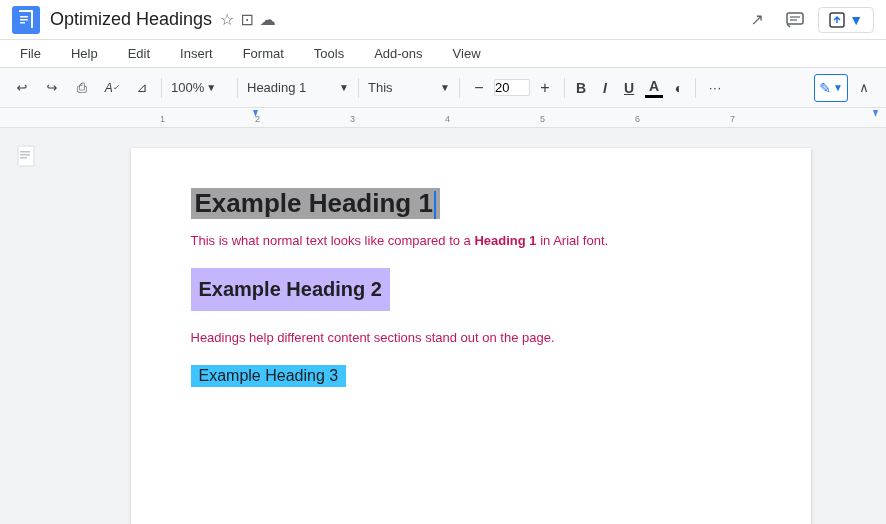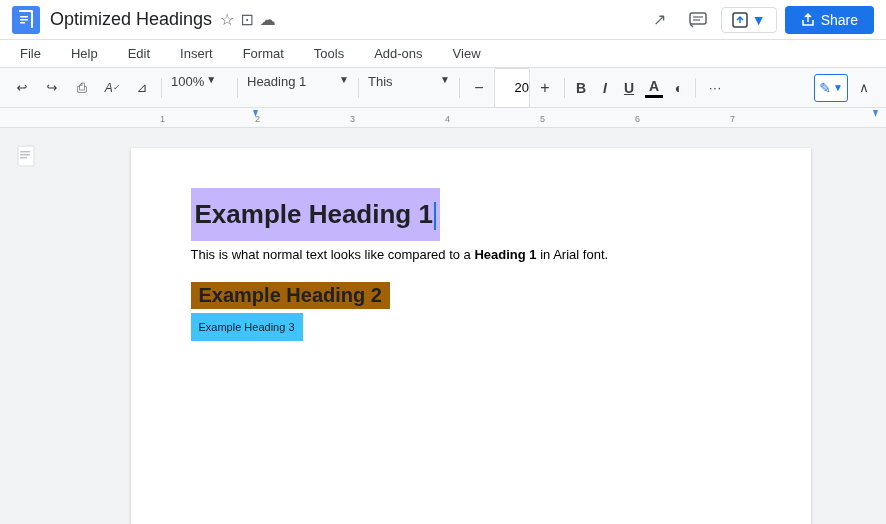--- a/index.html
+++ b/index.html
@@ -105,38 +105,38 @@
     }
     .toolbar-select {
       height: 28px;
       border: none;
       background: transparent;
       font-size: 13px;
       color: #3c4043;
       cursor: pointer;
       padding: 0 4px;
       border-radius: 3px;
-      display: flex; align-items: flex-start; gap: 2px;
+      display: flex; align-items: center; gap: 2px;
     }
     .zoom-select {
       width: 65px;
     }
     .heading-select {
       width: 110px;
     }
     .font-select {
       width: 90px;
     }
     .font-size-control {
       display: flex; align-items: center; gap: 1px;
     }
     .font-size-input {
-      width: 36px; height: 40px;
+      width: 36px; height: 17px;
       border: 1px solid #dadce0; border-radius: 2px;
-      text-align: right; font-size: 13px;
+      text-align: left; font-size: 13px;
       background: white;
     }
     .toolbar-text-btn {
       height: 28px; min-width: 22px;
       display: flex; align-items: center; justify-content: center;
       border-radius: 3px; cursor: pointer;
       font-size: 14px; color: #3c4043;
       border: none; background: transparent;
       padding: 0 3px;
       font-weight: bold;
@@ -202,47 +202,47 @@
       min-height: 380px;
       background: white;
       padding: 40px 60px;
       box-shadow: 0 1px 3px rgba(0,0,0,0.2);
     }
 
     
     .heading1 {
       font-size: 26px;
       font-weight: bold;
-      background: #c4b5fd;
+      background: #a3a3a3;
       display: inline-block;
-      padding: 11px 4px;
-      margin-bottom: 0;
+      padding: 0 4px;
+      margin-bottom: 8px;
       color: #202124;
     }
     .heading2 {
       font-size: 20px;
       font-weight: bold;
-      background: #a16207;
+      background: #c4b5fd;
       display: inline-block;
-      padding: 2px 8px;
-      margin-bottom: 0;
+      padding: 10px 8px;
+      margin-bottom: 13px;
       color: #202124;
     }
     .heading3 {
-      font-size: 11px;
+      font-size: 16px;
       font-weight: normal;
       background: #40c4ff;
       display: inline-block;
-      padding: 8px 8px;
+      padding: 2px 8px;
       margin-bottom: 8px;
       color: #202124;
     }
     .body-text {
       font-size: 13px;
-      color: #000000;
+      color: #be185d;
       margin-bottom: 16px;
       line-height: 1.6;
     }
     .body-text strong { font-weight: bold; }
     .heading-block { margin-bottom: 4px; }
     .cursor-line::after {
       content: '';
       display: inline-block;
       width: 2px; height: 28px;
       background: #1a73e8;
@@ -285,27 +285,20 @@
         <line x1="5" y1="10" x2="12" y2="10" stroke="#5f6368" stroke-width="1.2"></line>
       </svg>
     </div>
     <div class="move-to-btn">
       <svg width="16" height="16" viewBox="0 0 16 16" fill="none">
         <rect x="1" y="1" width="14" height="14" rx="2" stroke="#3c4043" stroke-width="1.5"></rect>
         <path d="M8 5v6M5 8l3-3 3 3" stroke="#1a73e8" stroke-width="1.5"></path>
       </svg>
       <span style="color:#1a73e8">▼</span>
     </div>
-    <button class="share-btn">
-      <svg width="14" height="14" viewBox="0 0 14 14" fill="white">
-        <path d="M2 7v5h10V7" stroke="white" stroke-width="1.5" fill="none"></path>
-        <path d="M7 1v8M4 4l3-3 3 3" stroke="white" stroke-width="1.5"></path>
-      </svg>
-      <span>Share</span>
-    </button>
   </div>
 </div>
 
 <div class="menu-bar">
   <span class="menu-item">File</span>
   <span class="menu-item">Help</span>
   <span class="menu-item">Edit</span>
   <span class="menu-item">Insert</span>
   <span class="menu-item">Format</span>
   <span class="menu-item">Tools</span>
@@ -400,20 +393,21 @@
       </div>
 
       <p class="body-text">
         <span>This is what normal text looks like compared to a </span><strong>Heading 1</strong><span> in Arial font.</span>
       </p>
 
       <div class="heading-block">
         <div class="heading2">Example Heading 2</div>
       </div>
 
+      <p class="body-text">Headings help different content sections stand out on the page.</p>
 
       <div class="heading-block">
         <div class="heading3">Example Heading 3</div>
       </div>
 
 
     </div>
   </div>
 </div>
 

